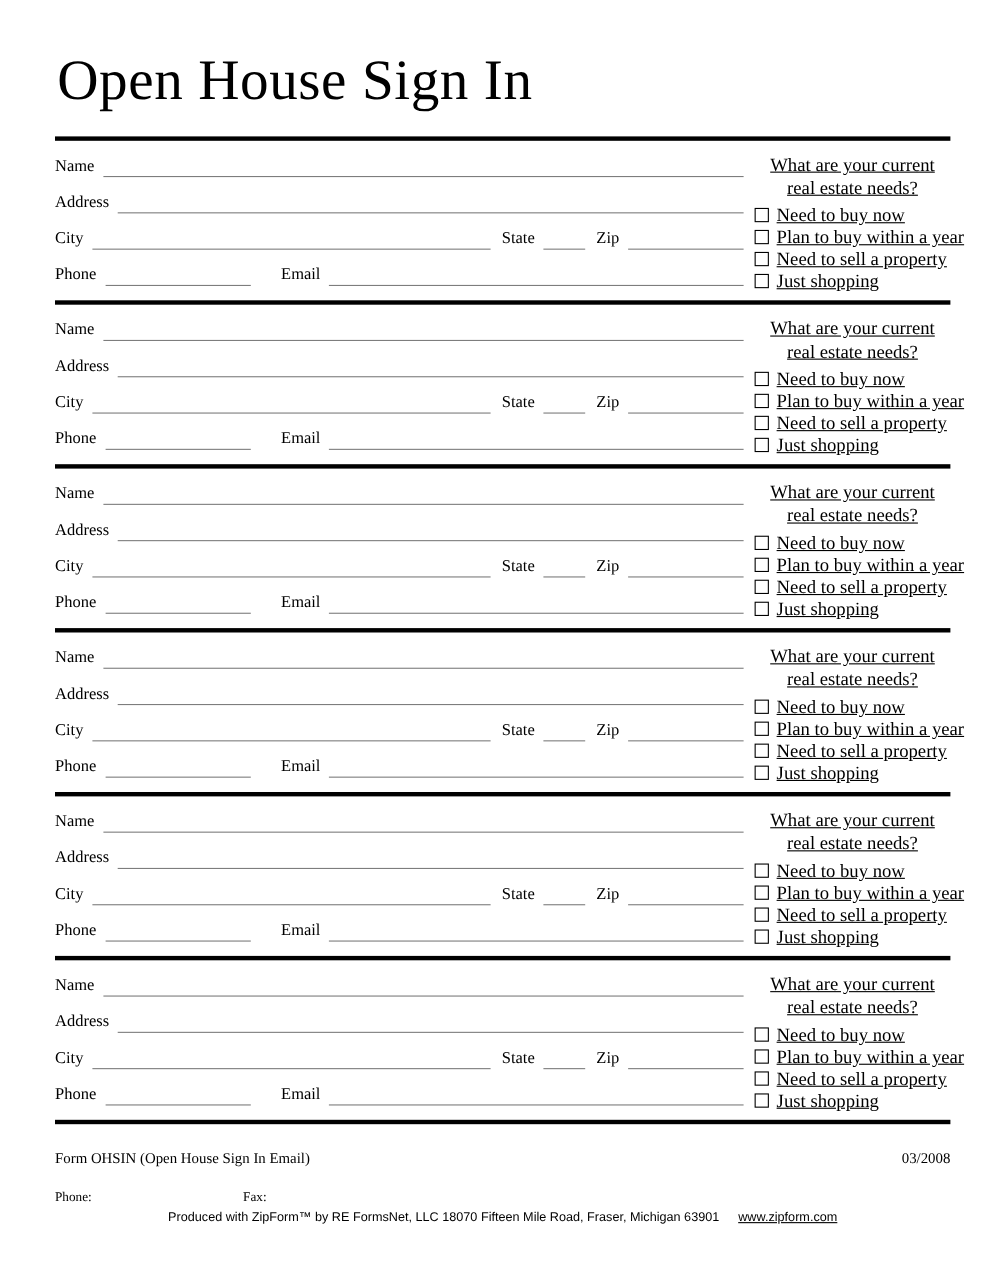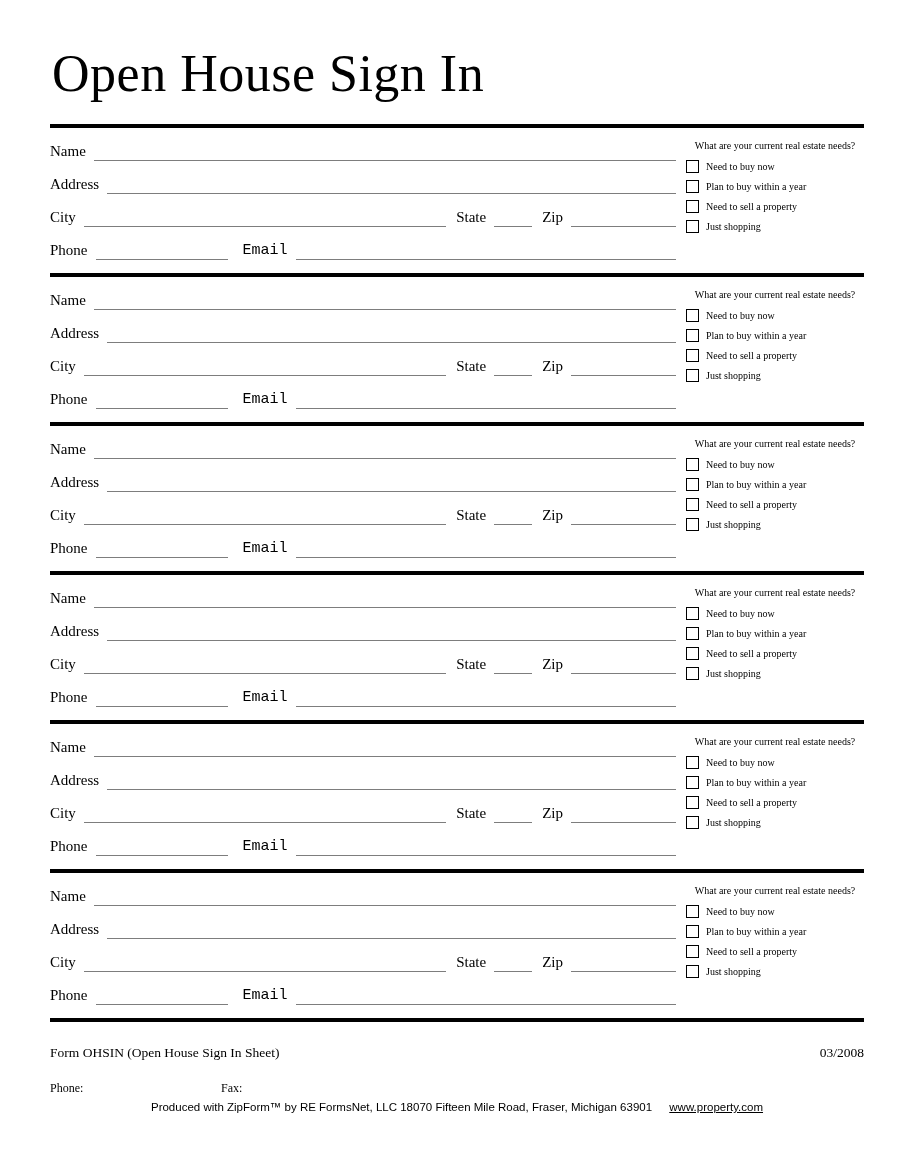--- a/index.html
+++ b/index.html
@@ -43,23 +43,23 @@
   .line {
     border-bottom: 1.5px solid #7d7d7d;
     height: 14px;
     margin-left: 8px;
   }
   .line.grow { flex: 1; }
   .line.state-line { width: 38px; }
   .line.zip-line { width: 105px; }
   .line.phone-line { width: 132px; }
   .lbl.inline { margin-left: 10px; }
-  .lbl.email-lbl { margin-left: 15px; font-family: Liberation Mono, monospace; }
-
-  .right-col { width: 178px; flex: none; font-size: 10px; }
+  .lbl.email-lbl { margin-left: 28px; }
+
+  .right-col { width: 178px; flex: none; font-size: 17px; text-decoration: underline; }
   .needs-header {
     text-align: center;
     line-height: 1.22;
     margin: -1px 0 4px 0;
   }
   .cb-row { display: flex; align-items: center; height: 20px; text-align: right; }
   .checkbox {
     width: 13px; height: 13px;
     border: 1.5px solid #000;
     margin-right: 7px;
@@ -366,24 +366,24 @@
       </div>
       <div class="cb-row">
         <span class="checkbox"></span>
         <span class="cb-label">Just shopping</span>
       </div>
     </div>
   </div>
 </div>
 
   <div class="footer-row1">
-    <span>Form OHSIN (Open House Sign In Sheet)</span>
+    <span>Form OHSIN (Open House Sign In Email)</span>
     <span>03/2008</span>
   </div>
   <div class="footer-row2">
     <span class="phone-label">Phone:</span>
     <span>Fax:</span>
   </div>
   <div class="produced-row">
     <span>Produced with ZipForm™ by RE FormsNet, LLC 18070 Fifteen Mile Road, Fraser, Michigan 63901</span>
-    <span class="website-link">www.property.com</span>
+    <span class="website-link">www.zipform.com</span>
   </div>
 </div>
 
 </body></html>

